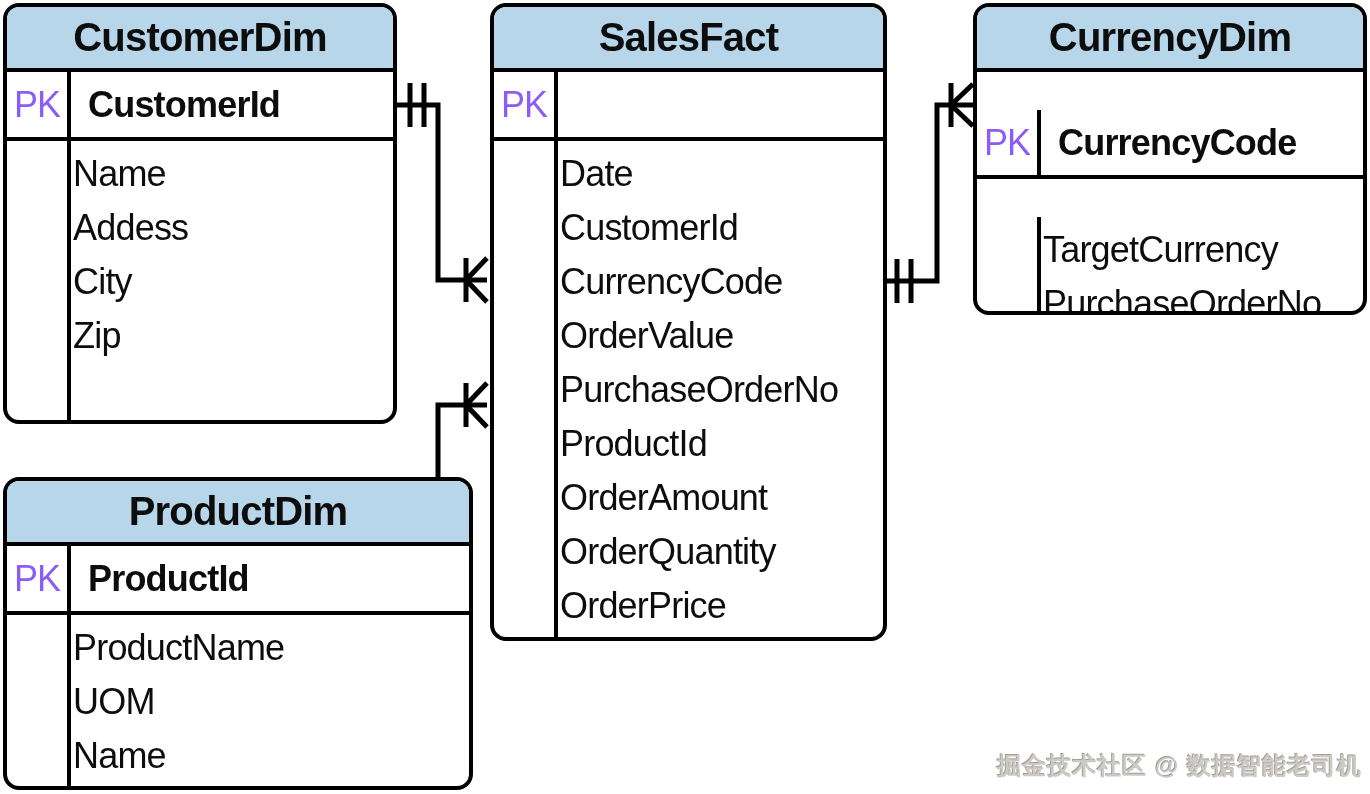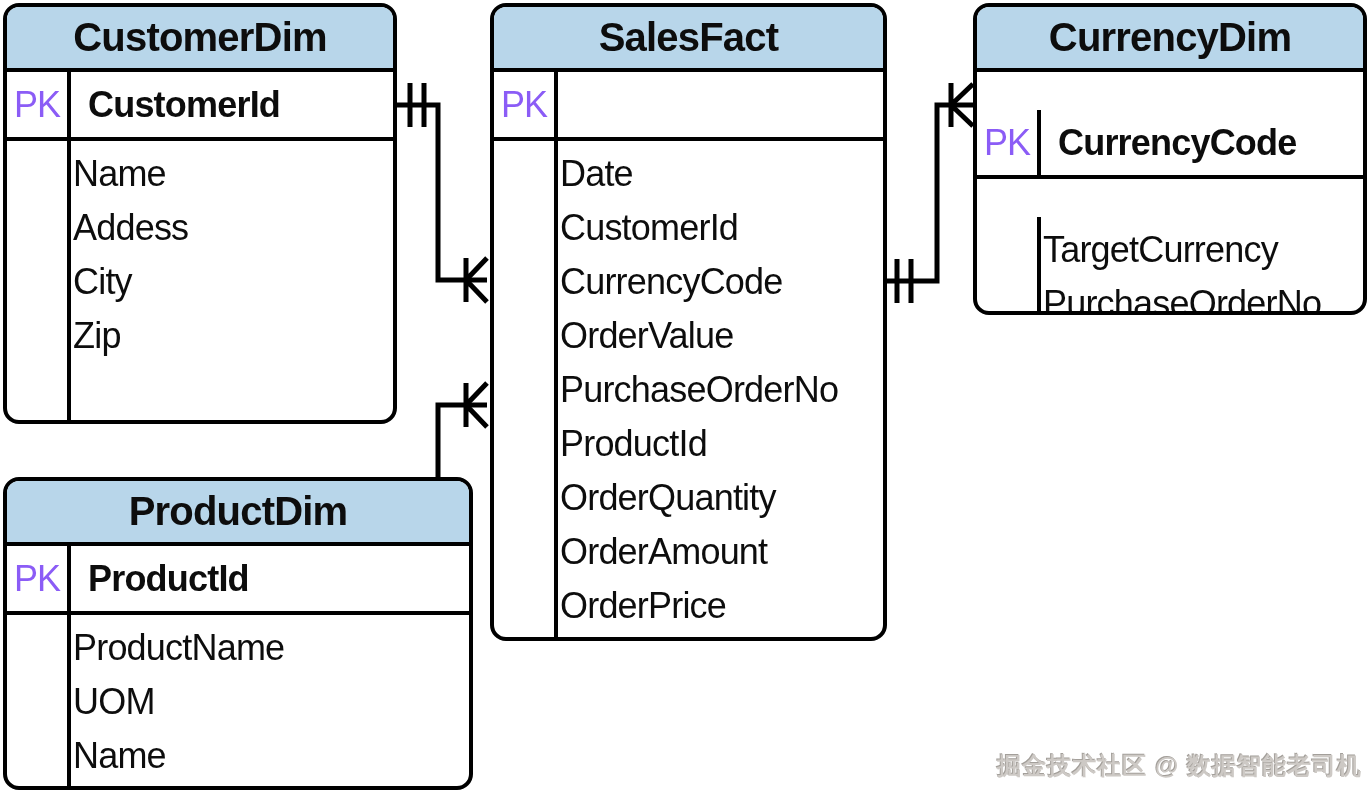--- a/index.html
+++ b/index.html
@@ -137,22 +137,22 @@
     </div>
     <div class="tbody">
       <div class="pk-col"></div>
       <div class="fields">
         <div class="field">Date</div>
         <div class="field">CustomerId</div>
         <div class="field">CurrencyCode</div>
         <div class="field">OrderValue</div>
         <div class="field">PurchaseOrderNo</div>
         <div class="field">ProductId</div>
+        <div class="field">OrderAmount</div>
         <div class="field">OrderQuantity</div>
-        <div class="field">OrderAmount</div>
         <div class="field">OrderPrice</div>
       </div>
     </div>
   </div>
 
   <div class="er-table" style="left:973px; top:3px; width:394px; height:312px;gap:38px;">
     <div class="thead">
       <span>CurrencyDim</span>
     </div>
     <div class="pk-row">

